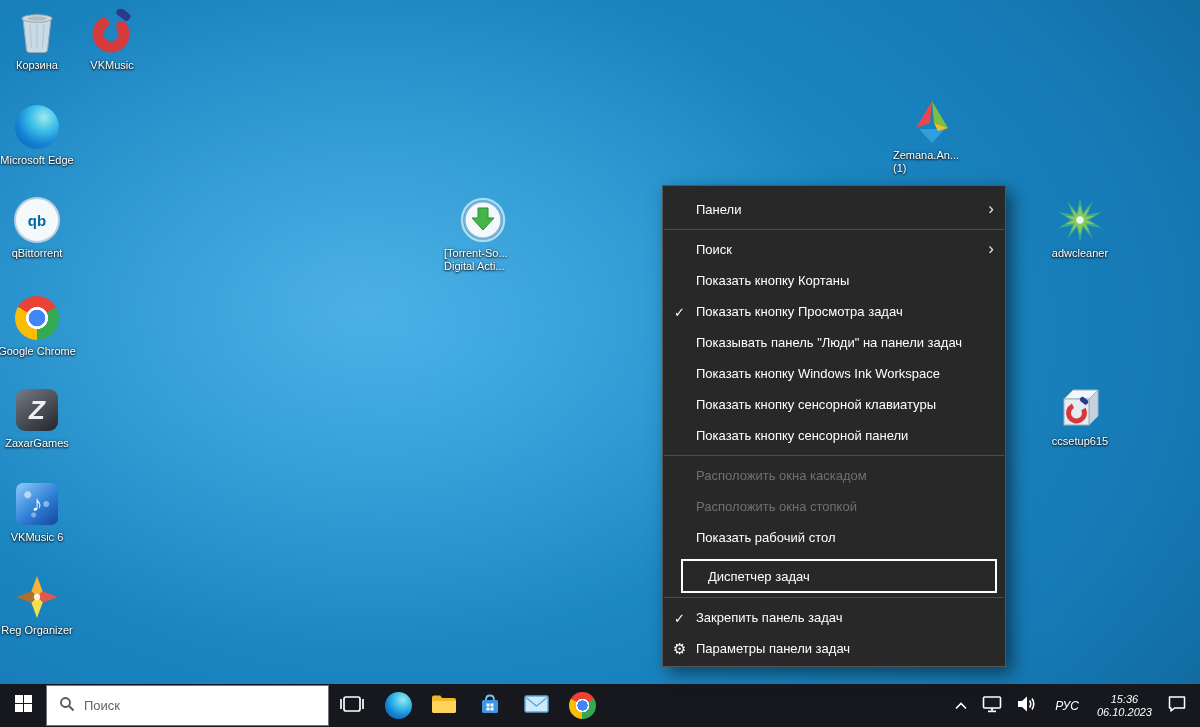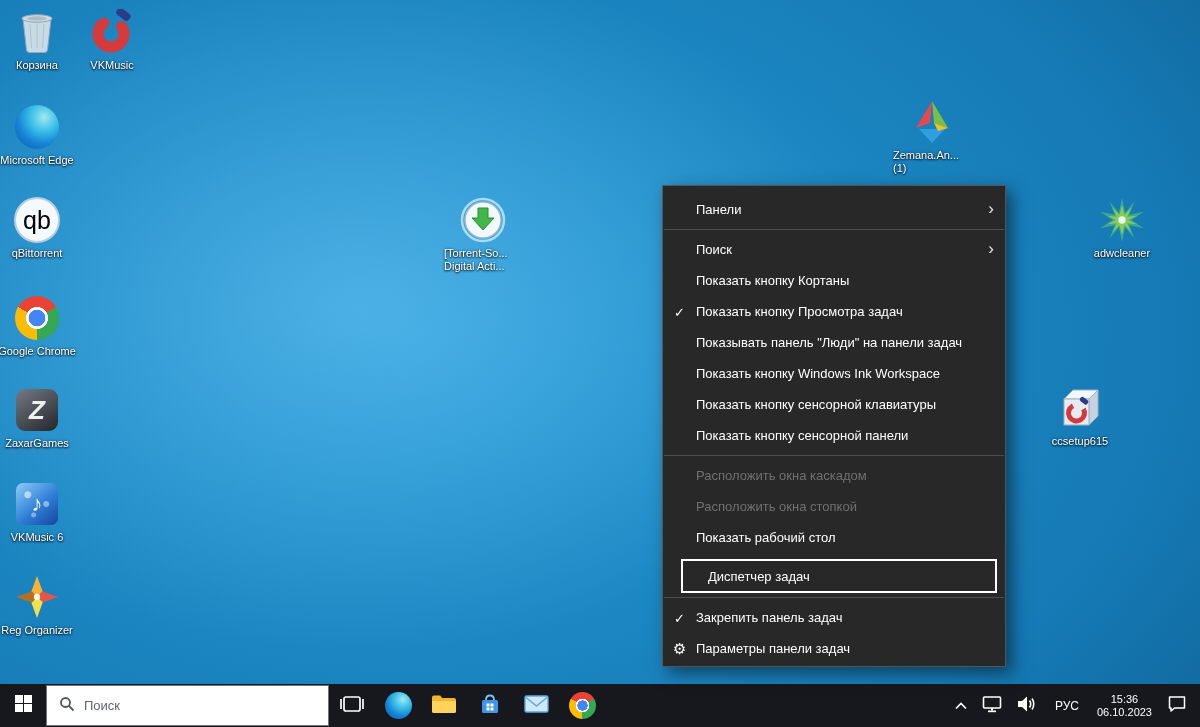--- a/index.html
+++ b/index.html
@@ -12,21 +12,21 @@
 
   
   .dicon{position:absolute;width:90px;display:flex;flex-direction:column;align-items:center;gap:3px;cursor:default;}
   .dicon .ic{height:48px;display:flex;align-items:center;justify-content:center;}
   .dlbl{font-size:11px;line-height:13px;color:#fff;text-align:left;max-width:78px;
         text-shadow:0 1px 2px rgba(0,0,0,.95),0 0 3px rgba(0,0,0,.6);word-wrap:break-word;}
 
   .edge-ic{width:44px;height:44px;border-radius:50%;
     background:radial-gradient(circle at 66% 28%, #9fe8ef 0%, #3cc0e8 32%, #1583d6 62%, #0b59a8 100%);}
   .qb-ic{width:42px;height:42px;border-radius:50%;background:#f4f9fc;border:2px solid #b9cfdd;
-    display:flex;align-items:center;justify-content:center;color:#000000;font-weight:normal;font-size:25px;}
+    display:flex;align-items:center;justify-content:center;color:#0369a1;font-weight:bold;font-size:15px;}
   .chrome-ic{width:44px;height:44px;border-radius:50%;
     background:
       radial-gradient(circle closest-side, #4285f4 0 37%, #ffffff 39% 49%, rgba(0,0,0,0) 51%),
       conic-gradient(from 60deg, #34a853 0 120deg, #fbbc05 0 240deg, #ea4335 0 360deg);}
   .chrome-sm{width:27px;height:27px;}
   .edge-sm{width:27px;height:27px;}
   .zx-ic{width:42px;height:42px;border-radius:9px;background:linear-gradient(145deg,#757b84,#23262b);
     display:flex;align-items:center;justify-content:center;color:#f0f0f0;font-weight:800;font-style:italic;font-size:26px;}
   .vk-ic{width:42px;height:42px;border-radius:7px;display:flex;align-items:center;justify-content:center;
     color:#ffffff;font-size:22px;
@@ -48,21 +48,21 @@
   .mi.boxed{height:34px;border:2px solid #ffffff;margin:6px 8px 2px 18px;padding-left:25px;box-sizing:border-box;}
   .msep{height:1px;background:#4d4d4d;margin:4px 1px;}
 
   
   .taskbar{position:absolute;left:0;bottom:0;width:1200px;height:43px;background:#16181d;z-index:5;
            display:flex;align-items:center;}
   .tb-btn{width:46px;height:43px;display:flex;align-items:center;justify-content:center;flex:0 0 auto;}
   .search-box{width:283px;height:41px;background:#ffffff;border:1px solid #6f7378;box-sizing:border-box;
               display:flex;align-items:center;gap:9px;padding-left:12px;flex:0 0 auto;}
   .search-text{font-size:13px;color:#5f6368;}
-  .tray{margin-left:auto;display:flex;align-items:stretch;height:100%;padding-right:6px;}
+  .tray{margin-left:auto;display:flex;align-items:stretch;height:100%;padding-right:6px;font-style:italic;}
   .tray-item{display:flex;flex-direction:column;align-items:center;justify-content:center;color:#fff;padding:0 7px;}
   .tray-lang{font-size:12px;padding:0 10px;}
   .tray-clock{font-size:11px;line-height:13px;text-align:center;padding:12px 8px;}
 </style>
 </head>
 <body>
 
 <div class="screen">
 
   <div class="dicon" style="left:-8px;top:8px">
@@ -151,21 +151,21 @@
       <svg width="44" height="48" viewBox="0 0 44 46">
         <polygon points="22,2 20,24 6,29" fill="#e8484d"></polygon>
         <polygon points="22,2 24,24 38,29" fill="#7cbf43"></polygon>
         <polygon points="9,30 35,30 22,44" fill="#2f9fe0"></polygon>
         <polygon points="24,24 38,29 28,32" fill="#f3c020"></polygon>
       </svg>
     </div>
     <div class="dlbl">Zemana.An... (1)</div>
   </div>
 
-  <div class="dicon" style="left:1077px;top:196px">
+  <div class="dicon" style="left:1035px;top:196px">
     <div class="ic">
       <svg width="46" height="46" viewBox="0 0 44 44">
         <path d="M22 1 L25 15 L34 4 L29 17 L43 14 L31 22 L43 30 L29 27 L34 40 L25 29 L22 43 L19 29 L10 40 L15 27 L1 30 L13 22 L1 14 L15 17 L10 4 L19 15 Z" fill="#3fa98c"></path>
         <path d="M22 8 L24.5 17 L31 10 L27 19 L36 18 L28 22 L36 26 L27 25 L31 34 L24.5 27 L22 36 L19.5 27 L13 34 L17 25 L8 26 L16 22 L8 18 L17 19 L13 10 L19.5 17 Z" fill="#8fce58" fill-opacity="0.9"></path>
         <circle cx="22" cy="22" r="3.5" fill="#e9f7ee"></circle>
       </svg>
     </div>
     <div class="dlbl">adwcleaner</div>
   </div>
 

